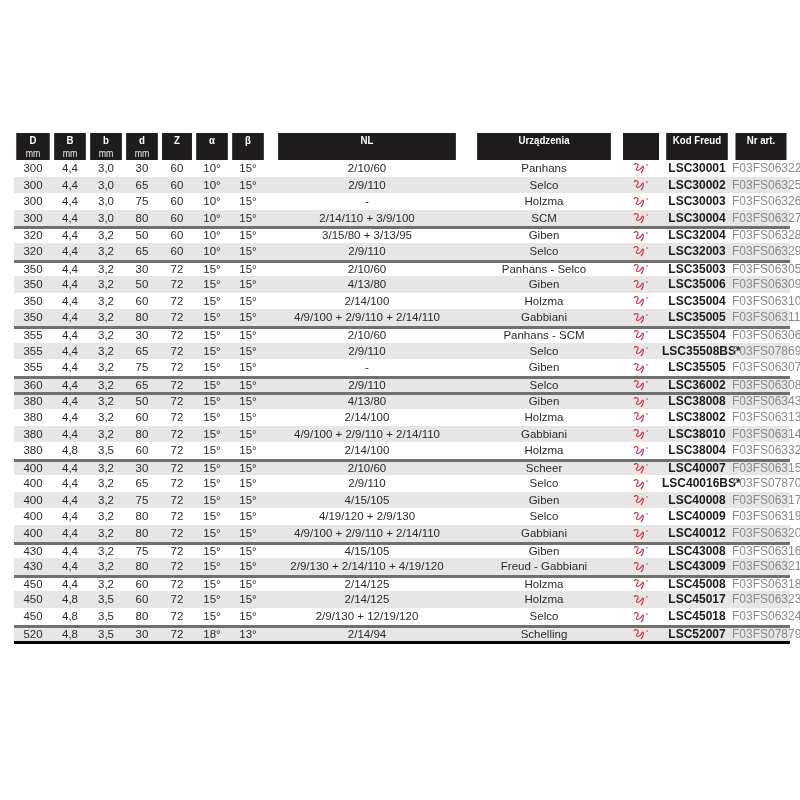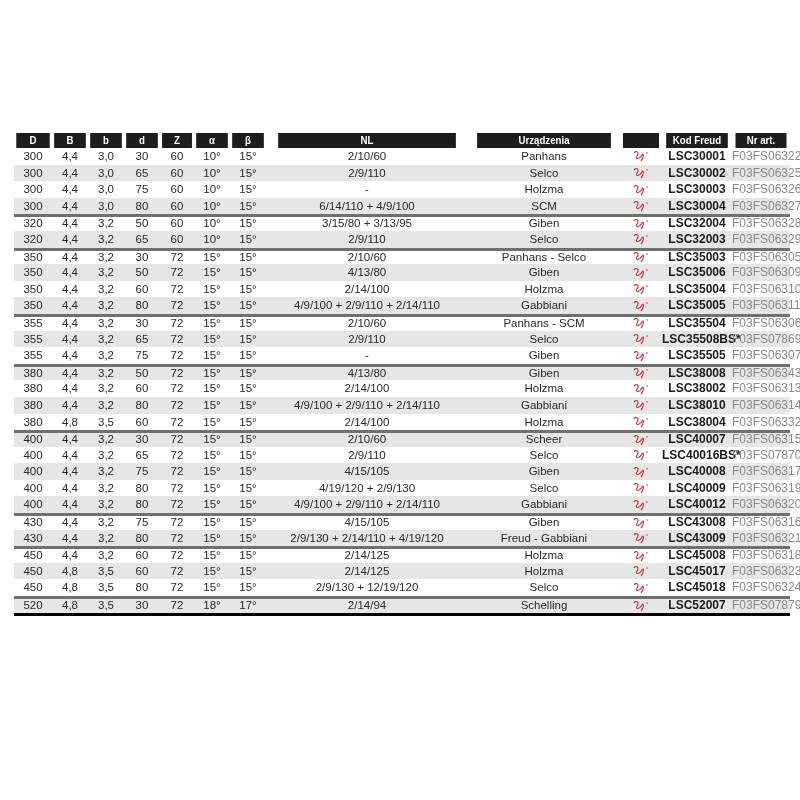--- a/index.html
+++ b/index.html
@@ -41,20 +41,34 @@
         <th>d</th>
         <th>Z</th>
         <th>α</th>
         <th>β</th>
         <th>NL</th>
         <th>Urządzenia</th>
         <th></th>
         <th>Kod Freud</th>
         <th>Nr art.</th>
       </tr>
+    <tr class="units" id="hdr-units">
+        <th>mm</th>
+        <th>mm</th>
+        <th>mm</th>
+        <th>mm</th>
+        <th></th>
+        <th></th>
+        <th></th>
+        <th></th>
+        <th></th>
+        <th></th>
+        <th></th>
+        <th></th>
+      </tr>
   </thead>
   <tbody id="tbody">
       <tr class="row">
         <td>300</td>
         <td>4,4</td>
         <td>3,0</td>
         <td>30</td>
         <td>60</td>
         <td>10°</td>
         <td>15°</td>
@@ -102,21 +116,21 @@
         <td class="art">F03FS06326</td>
       </tr>
       <tr class="row alt">
         <td>300</td>
         <td>4,4</td>
         <td>3,0</td>
         <td>80</td>
         <td>60</td>
         <td>10°</td>
         <td>15°</td>
-        <td>6/14/110 + 4/9/100</td>
+        <td>2/14/110 + 3/9/100</td>
         <td>SCM</td>
         <td class="ico"><svg width="18" height="13" viewBox="0 0 18 13">
             <path d="M2 3 C4 0,8 2,5 6 C3 9,7 10,10 5 C12 2,12 8,9 11" fill="none" stroke="#d0344a" stroke-width="1.2"></path>
             <circle cx="15" cy="3" r="0.8" fill="#d0344a"></circle>
           </svg></td>
         <td class="code">LSC30004</td>
         <td class="art">F03FS06327</td>
       </tr>
       <tr class="row group">
         <td>320</td>
@@ -263,20 +277,37 @@
         <td>15°</td>
         <td>15°</td>
         <td>-</td>
         <td>Giben</td>
         <td class="ico"><svg width="18" height="13" viewBox="0 0 18 13">
             <path d="M2 3 C4 0,8 2,5 6 C3 9,7 10,10 5 C12 2,12 8,9 11" fill="none" stroke="#d0344a" stroke-width="1.2"></path>
             <circle cx="15" cy="3" r="0.8" fill="#d0344a"></circle>
           </svg></td>
         <td class="code">LSC35505</td>
         <td class="art">F03FS06307</td>
+      </tr>
+      <tr class="row alt group">
+        <td>360</td>
+        <td>4,4</td>
+        <td>3,2</td>
+        <td>65</td>
+        <td>72</td>
+        <td>15°</td>
+        <td>15°</td>
+        <td>2/9/110</td>
+        <td>Selco</td>
+        <td class="ico"><svg width="18" height="13" viewBox="0 0 18 13">
+            <path d="M2 3 C4 0,8 2,5 6 C3 9,7 10,10 5 C12 2,12 8,9 11" fill="none" stroke="#d0344a" stroke-width="1.2"></path>
+            <circle cx="15" cy="3" r="0.8" fill="#d0344a"></circle>
+          </svg></td>
+        <td class="code">LSC36002</td>
+        <td class="art">F03FS06308</td>
       </tr>
       <tr class="row alt group">
         <td>380</td>
         <td>4,4</td>
         <td>3,2</td>
         <td>50</td>
         <td>72</td>
         <td>15°</td>
         <td>15°</td>
         <td>4/13/80</td>
@@ -509,21 +540,21 @@
         <td class="code">LSC45018</td>
         <td class="art">F03FS06324</td>
       </tr>
       <tr class="row alt group">
         <td>520</td>
         <td>4,8</td>
         <td>3,5</td>
         <td>30</td>
         <td>72</td>
         <td>18°</td>
-        <td>17°</td>
+        <td>13°</td>
         <td>2/14/94</td>
         <td>Schelling</td>
         <td class="ico"><svg width="18" height="13" viewBox="0 0 18 13">
             <path d="M2 3 C4 0,8 2,5 6 C3 9,7 10,10 5 C12 2,12 8,9 11" fill="none" stroke="#d0344a" stroke-width="1.2"></path>
             <circle cx="15" cy="3" r="0.8" fill="#d0344a"></circle>
           </svg></td>
         <td class="code">LSC52007</td>
         <td class="art">F03FS07879</td>
       </tr>
     </tbody>

